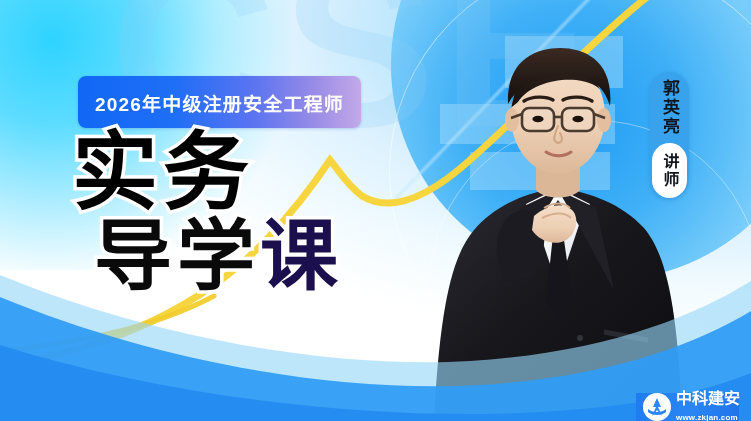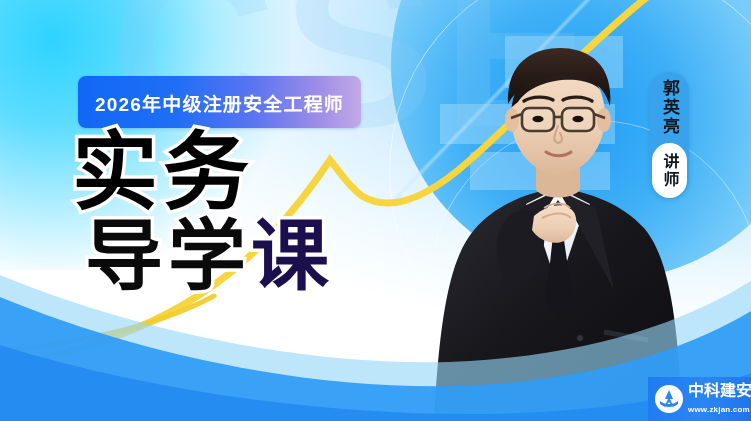--- a/index.html
+++ b/index.html
@@ -107,21 +107,21 @@
   }
   .hl-1{
     font-size:86px;
     color:#000000;
     -webkit-text-stroke:7px #ffffff;
     paint-order:stroke fill;
     margin-bottom:4px;
   }
   .hl-2{
     font-size:78px;
-    margin-left:13px;
+    margin-left:22px;
     -webkit-text-stroke:7px #ffffff;
     paint-order:stroke fill;
     color:#0a0a0a;
   }
   .hl-2 .accent{color:#1b0f4d;}
 
   
   .pill{
     position:absolute;left:650px;top:72px;
     width:39px;height:127px;
@@ -150,22 +150,22 @@
     writing-mode:vertical-rl;
     text-orientation:upright;
     font-size:16px;font-weight:700;
     color:#10161c;
     letter-spacing:2px;
     line-height:1;
   }
 
   
   .logo{
-    position:absolute;right:0;bottom:0;
-    width:103px;height:44px;
+    position:absolute;right:12px;bottom:0;
+    width:103px;height:28px;
     background:linear-gradient(100deg,#1f7cf0 0%,#2a86f3 55%,#1f73ea 100%);
     display:flex;align-items:center;
     padding-left:7px;
     box-sizing:border-box;
   }
   .logo-mark{
     width:28px;height:28px;border-radius:50%;
     background:#ffffff;
     display:flex;align-items:center;justify-content:center;
     flex:0 0 auto;

